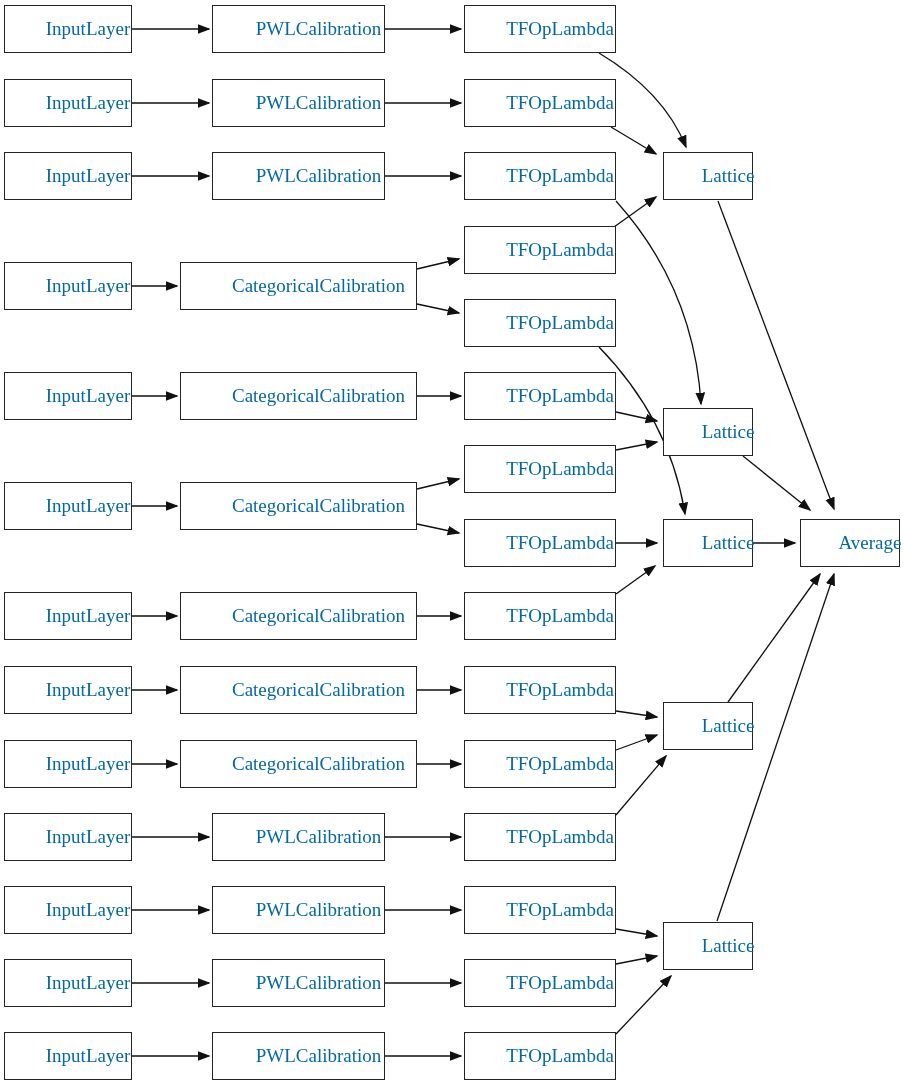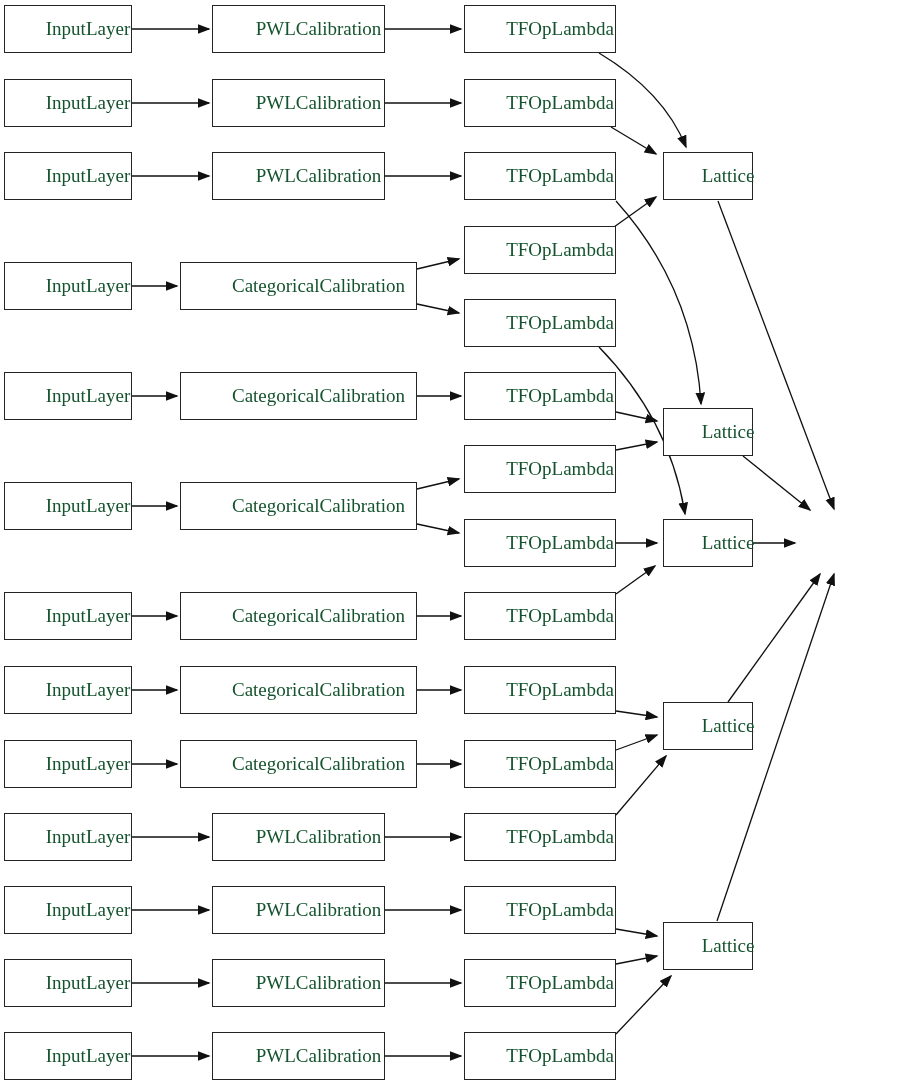--- a/index.html
+++ b/index.html
@@ -9,21 +9,21 @@
     background:#ffffff;
     font-family:"Liberation Serif","DejaVu Serif",serif;
   }
   #edges{position:absolute;left:0;top:0;width:905px;height:1087px;}
   .node{
     position:absolute;
     box-sizing:border-box;
     border:1.5px solid #242424;
     background:#ffffff;
     display:flex;align-items:center;justify-content:center;
-    font-size:19px;color:#14532d;
+    font-size:19px;color:#0369a1;
     white-space:nowrap;
     padding-left:40px;
   }
   .edge{stroke:#101010;stroke-width:1.3;fill:none;}
 </style>
 </head>
 <body>
 
 <div id="canvas">
 
@@ -130,14 +130,15 @@
   <div class="node" style="left:464px;top:886px;width:152px;height:48px">TFOpLambda</div>
   <div class="node" style="left:464px;top:959px;width:152px;height:48px">TFOpLambda</div>
   <div class="node" style="left:464px;top:1032px;width:152px;height:48px">TFOpLambda</div>
 
   <div class="node" style="left:663px;top:152px;width:90px;height:48px">Lattice</div>
   <div class="node" style="left:663px;top:408px;width:90px;height:48px">Lattice</div>
   <div class="node" style="left:663px;top:519px;width:90px;height:48px">Lattice</div>
   <div class="node" style="left:663px;top:702px;width:90px;height:48px">Lattice</div>
   <div class="node" style="left:663px;top:922px;width:90px;height:48px">Lattice</div>
 
+  <div class="node" style="left:800px;top:519px;width:100px;height:48px">Average</div>
 
 </div>
 
 </body></html>

